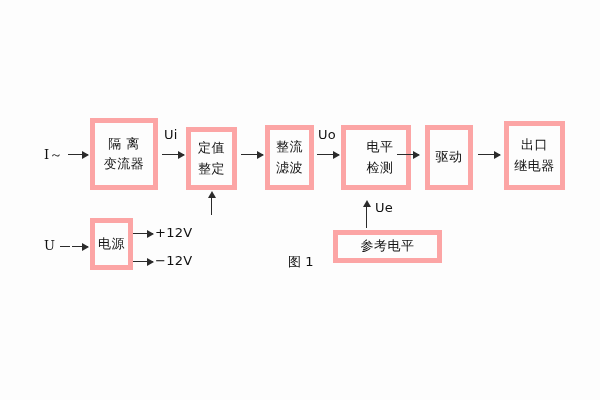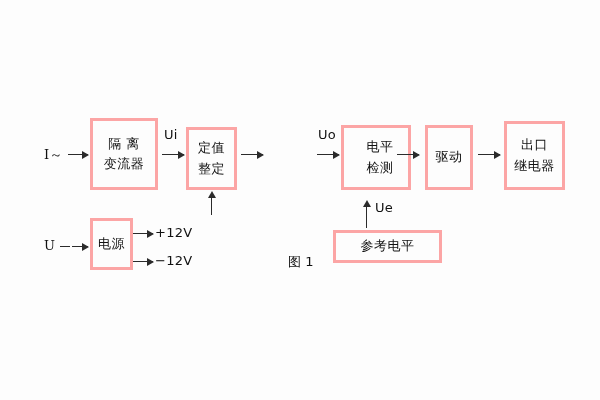--- a/index.html
+++ b/index.html
@@ -20,21 +20,21 @@
     position: absolute;
     left: 0px;
     top: 8px;
     width: 600px;
     height: 345px;
     background: #fdfdfd;
   }
   .box {
     position: absolute;
     box-sizing: border-box;
-    border: 3px solid #fca5a5;
+    border: 5px solid #fca5a5;
     background: #fdfdfd;
     display: flex;
     flex-direction: column;
     align-items: center;
     justify-content: center;
     color: #111111;
     font-size: 13px;
     line-height: 1.55;
     letter-spacing: 0.5px;
     text-align: left;
@@ -117,20 +117,24 @@
 
     <div class="box" style="left:186px; top:119px; width:51px; height:63px;">
       <span>定值</span>
       <span class="line2">整定</span>
     </div>
 
     <div class="varrow-up" style="left:211px; top:189px; height:18px;"></div>
 
     <div class="harrow" style="left:241px; top:146px; width:22px;"></div>
 
+    <div class="box" style="left:265px; top:117px; width:49px; height:65px;">
+      <span>整流</span>
+      <span class="line2">滤波</span>
+    </div>
 
     <div class="label" style="left:318px; top:119px;">Uo</div>
     <div class="harrow" style="left:317px; top:146px; width:22px;"></div>
 
     <div class="box" style="left:341px; top:117px; width:70px; height:65px;padding-left:8px;">
       <span>电平</span>
       <span class="line2">检测</span>
     </div>
 
     <div class="varrow-up" style="left:366px; top:198px; height:22px;"></div>

